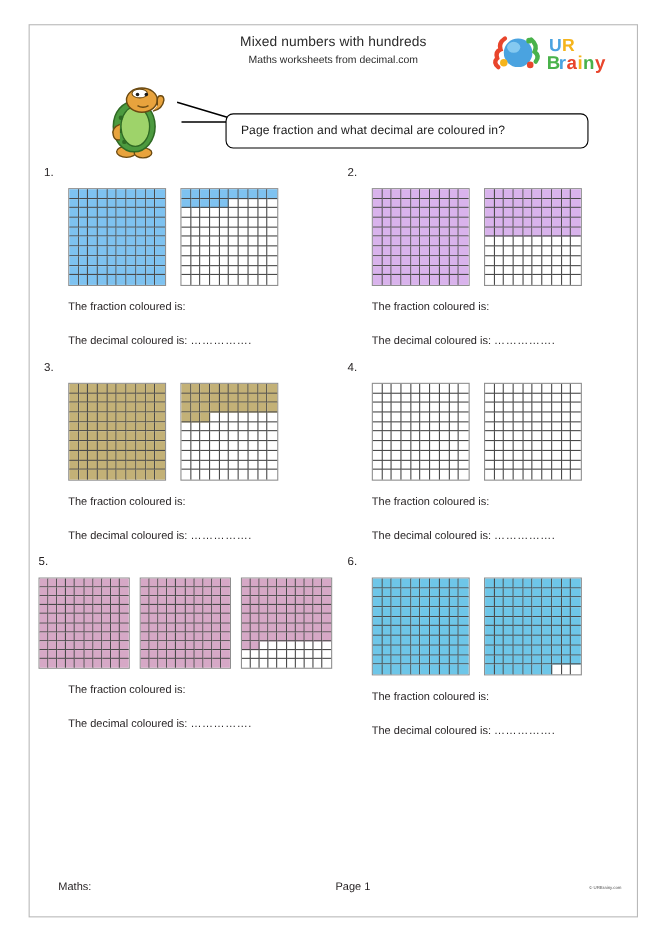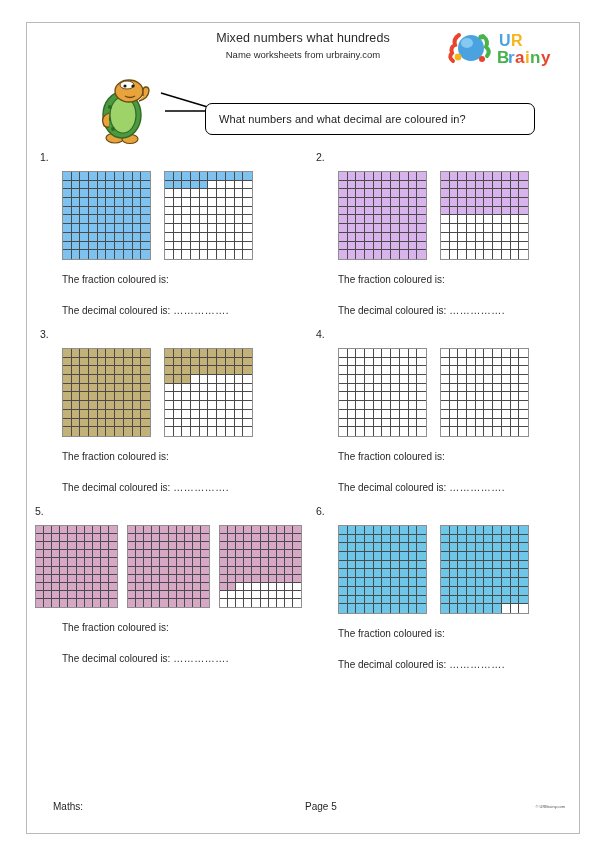--- a/index.html
+++ b/index.html
@@ -93,22 +93,22 @@
   .foot-page { position: absolute; left: 278px; top: 0; font-size: 10px; }
   .foot-copy { position: absolute; right: 14px; top: 3px; font-size: 4px; color: #555; }
 </style>
 </head>
 <body>
 
 <div class="page">
 
   <div class="header">
     <div class="title-block">
-      <div class="title">Mixed numbers what hundreds</div>
-      <div class="subtitle">Name worksheets from urbrainy.com</div>
+      <div class="title">Mixed numbers with hundreds</div>
+      <div class="subtitle">Maths worksheets from decimal.com</div>
     </div>
 
     <div class="logo">
       <svg viewBox="0 0 120 44" width="120" height="44">
         <g>
           <circle cx="24" cy="21" r="13" fill="#4aa3e0"></circle>
           <ellipse cx="20" cy="16" rx="6" ry="5" fill="#8fd0f2" opacity=".85"></ellipse>
           <path d="M12 8 q-6 4 -4 10 q-5 2 -3 8 q-4 4 1 8" stroke="#e8452c" stroke-width="4" fill="none" stroke-linecap="round"></path>
           <path d="M36 9 q6 5 3 11 q5 4 1 9" stroke="#49b24a" stroke-width="4" fill="none" stroke-linecap="round"></path>
           <circle cx="11" cy="30" r="3.4" fill="#f5b41c"></circle>
@@ -152,21 +152,21 @@
 
         <path d="M54 26 q9 -2 10 -10 q0 -4 -3 -4 q-3 0 -3 4 l0 5" fill="#e8a33d" stroke="#6b4a12" stroke-width="1.3"></path>
       </svg>
     </div>
     <div class="pointer">
       <svg viewBox="0 0 66 34" width="66" height="34">
         <path d="M2 4 L62 22 L6 22" fill="#fff" stroke="#000" stroke-width="1.4" stroke-linejoin="round"></path>
       </svg>
     </div>
     <div class="bubble">
-      <span>What numbers and what decimal are coloured in?</span>
+      <span>Page fraction and what decimal are coloured in?</span>
     </div>
   </div>
 
   <div class="questions">
 
     <div class="qrow">
       <div class="qcell">
         <div class="qnum">1.</div>
         <div class="grids">
             <div class="grid">
@@ -1551,17 +1551,17 @@
           <div class="ansline"><span>The fraction coloured is:</span></div>
           <div class="ansline"><span>The decimal coloured is:</span> <span class="dots">…………….</span></div>
         </div>
       </div>
     </div>
 
   </div>
 
   <div class="footer">
     <div class="foot-name">Maths:</div>
-    <div class="foot-page">Page 5</div>
+    <div class="foot-page">Page 1</div>
     <div class="foot-copy">© URBrainy.com</div>
   </div>
 
 </div>
 
 </body></html>

